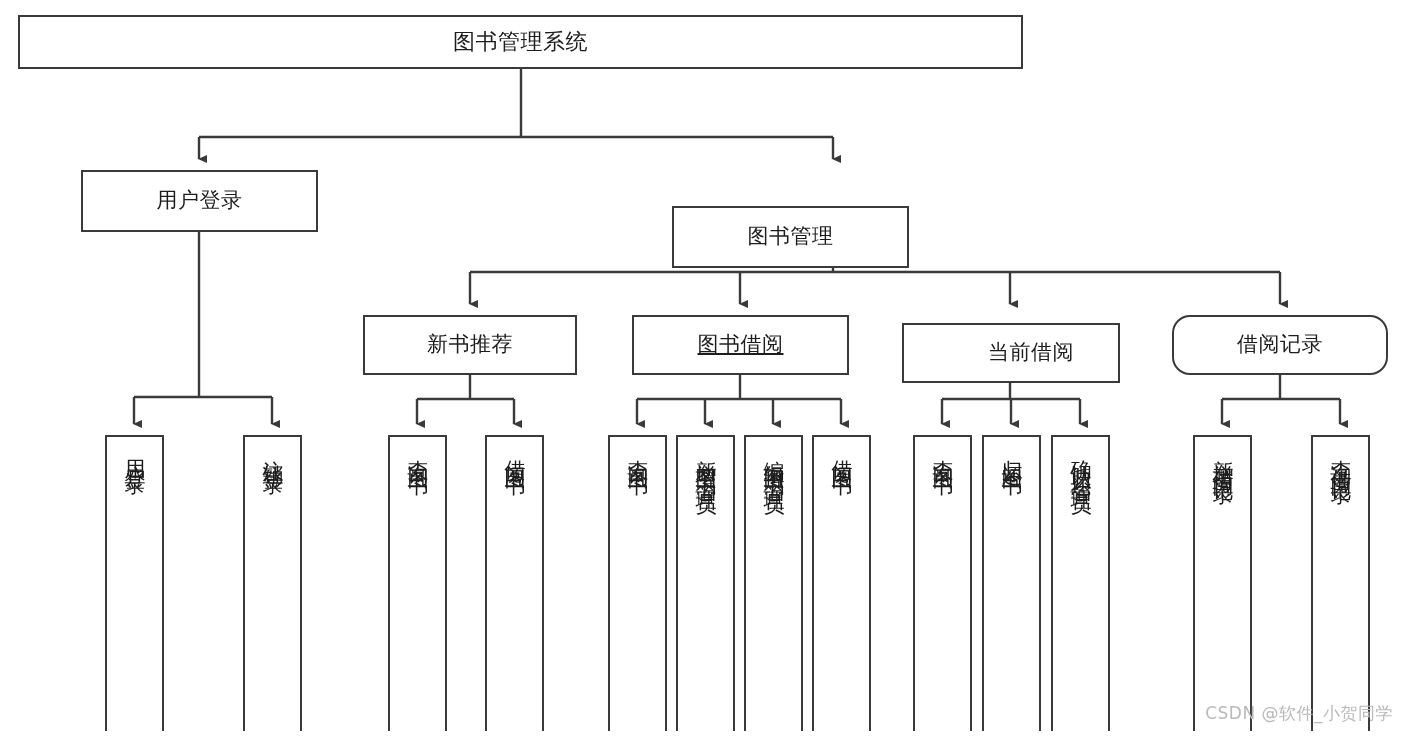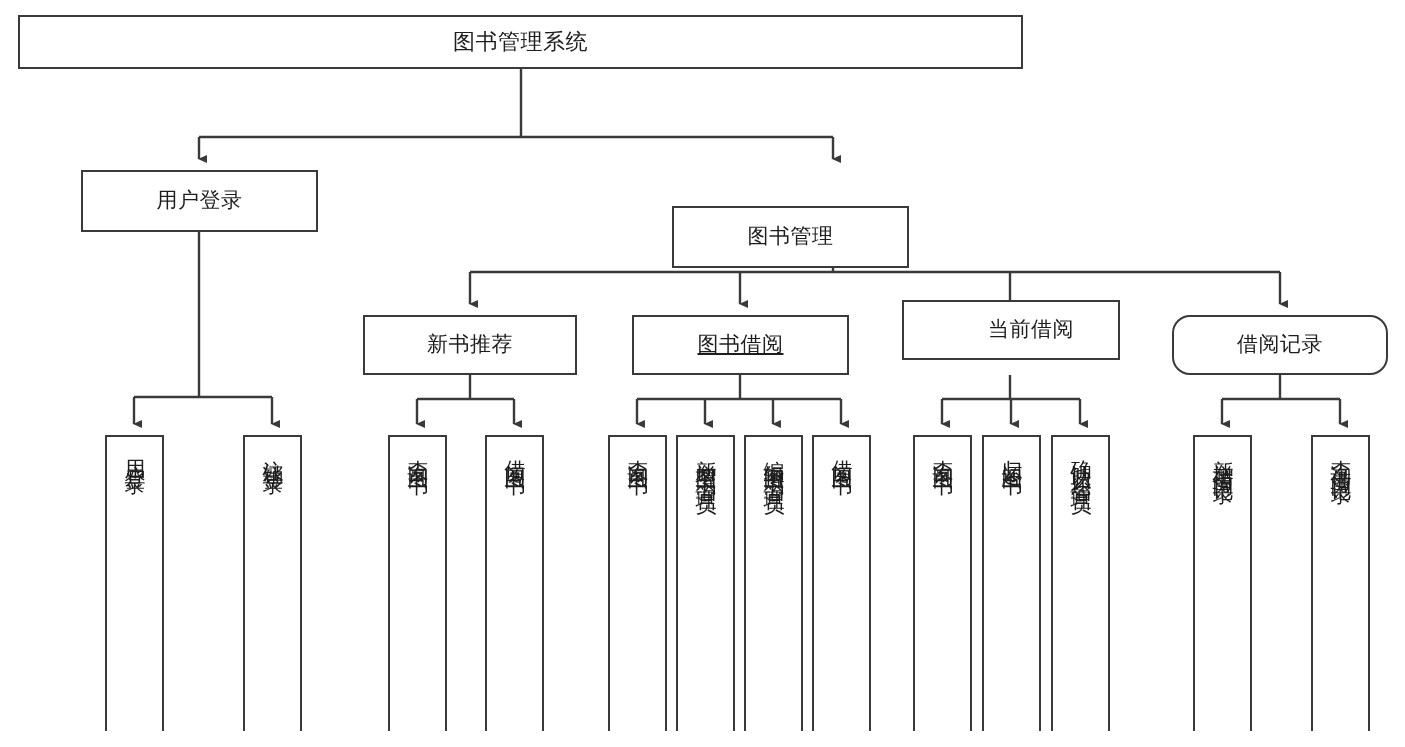--- a/index.html
+++ b/index.html
@@ -143,21 +143,21 @@
   <div class="node horiz" style="left:672px; top:170px; width:237px; height:62px;margin-top:36px;">
     <span class="node-label">图书管理</span>
   </div>
 
   <div class="node horiz" style="left:363px; top:315px; width:214px; height:60px;">
     <span class="node-label">新书推荐</span>
   </div>
   <div class="node horiz" style="left:632px; top:315px; width:217px; height:60px;text-decoration:underline;">
     <span class="node-label">图书借阅</span>
   </div>
-  <div class="node horiz" style="left:902px; top:300px; width:218px; height:60px;padding-left:40px;">
+  <div class="node horiz" style="left:902px; top:323px; width:218px; height:60px;padding-left:40px;">
     <span class="node-label">当前借阅</span>
   </div>
   <div class="node horiz" style="left:1172px; top:315px; width:216px; height:60px;border-radius:18px;">
     <span class="node-label">借阅记录</span>
   </div>
 
   <div class="node vert" style="left:105px; top:435px; width:59px; height:299px;">
     <span class="node-label">用户登录</span>
   </div>
   <div class="node vert" style="left:243px; top:435px; width:59px; height:299px;">
@@ -194,14 +194,15 @@
     <span class="node-label">确认归还（管理员）</span>
   </div>
 
   <div class="node vert" style="left:1193px; top:435px; width:59px; height:299px;">
     <span class="node-label">新增借阅记录</span>
   </div>
   <div class="node vert" style="left:1311px; top:435px; width:59px; height:299px;">
     <span class="node-label">查询借阅记录</span>
   </div>
 
+  <div id="watermark">CSDN @软件_小贺同学</div>
 
 </div>
 
 </body></html>

